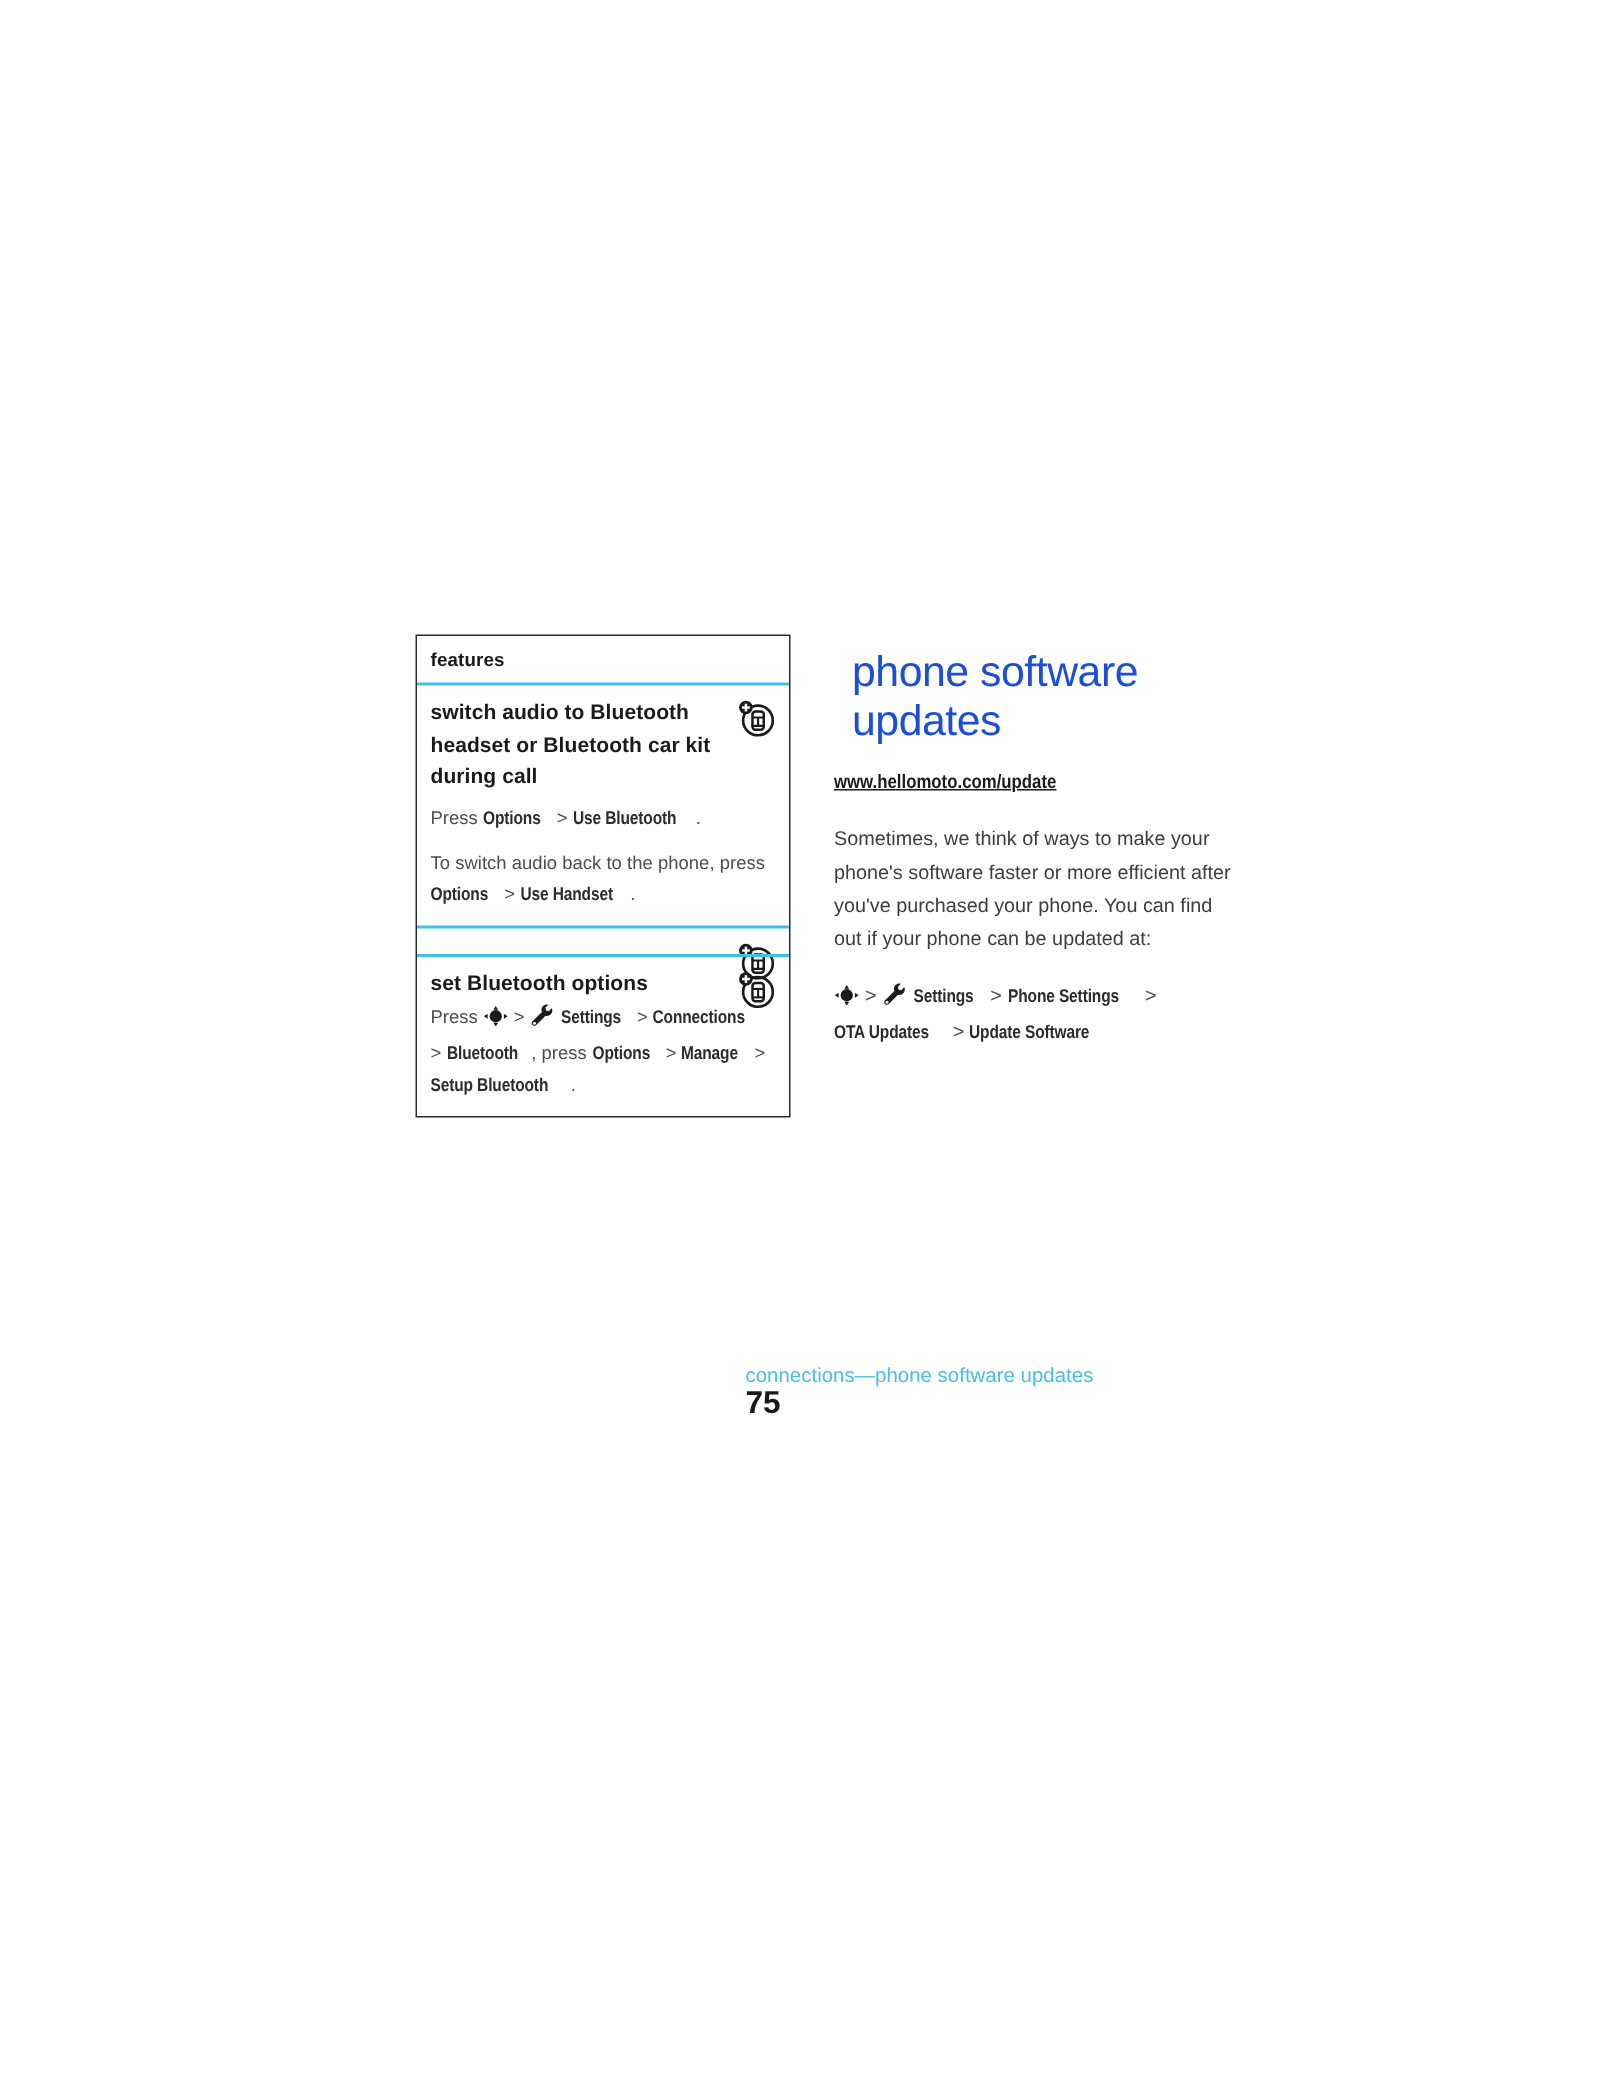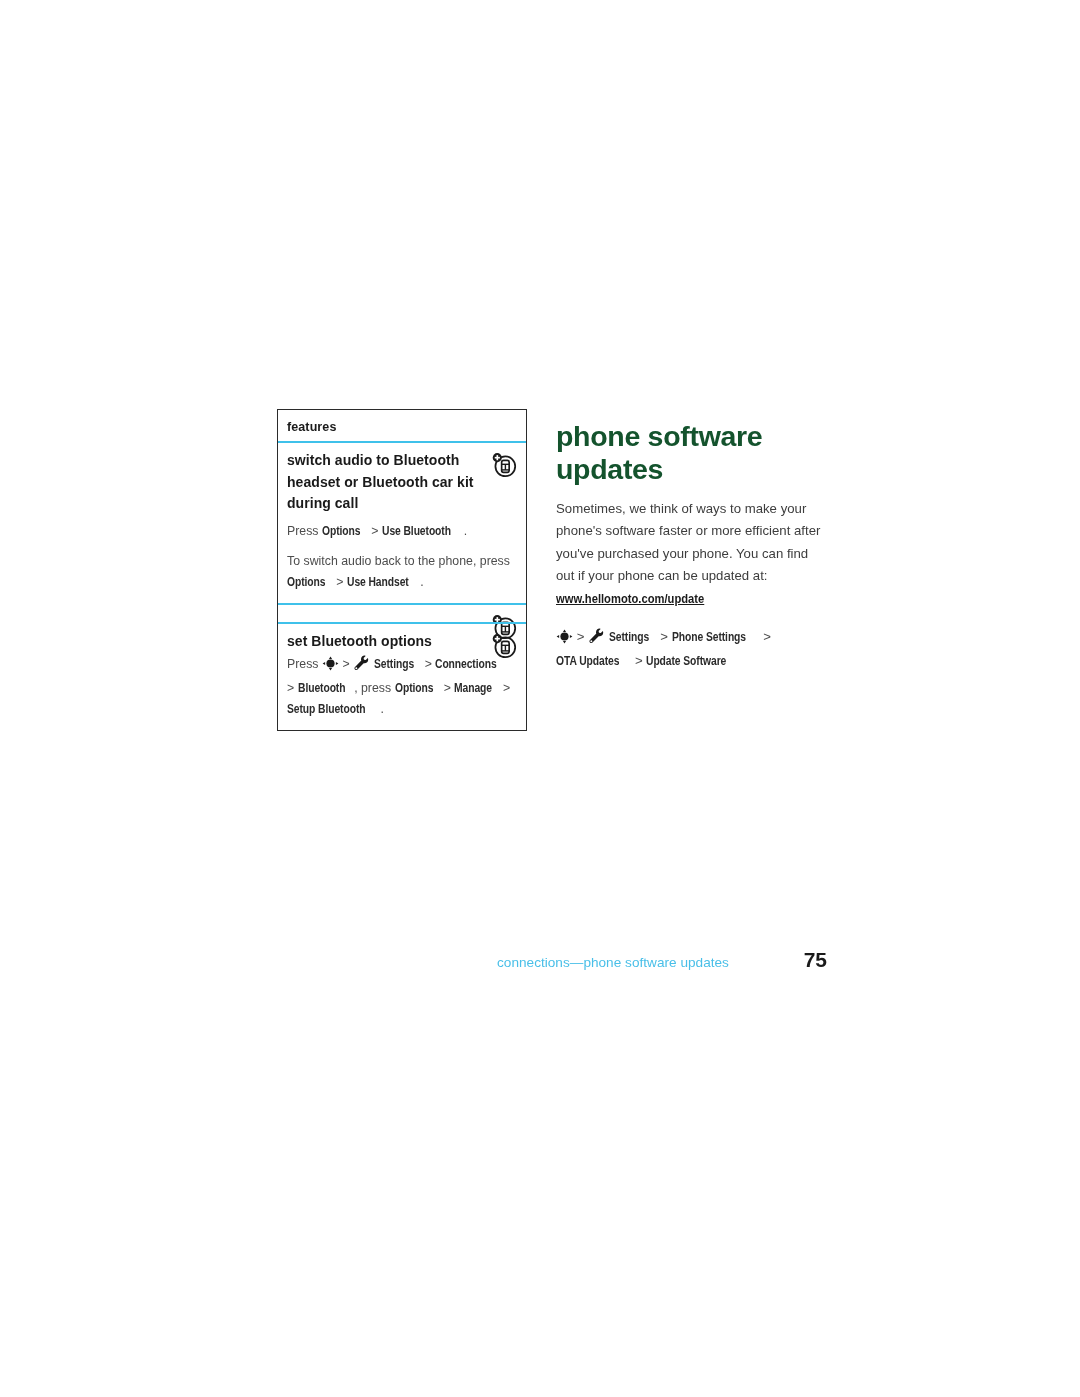--- a/index.html
+++ b/index.html
@@ -21,21 +21,21 @@
     left: 0;
     top: 0;
     width: 1080px;
     height: 1397px;
   }
 
   
   .col-left {
     position: absolute;
     left: 277px;
-    top: 409px;
+    top: 423px;
     width: 254px;
   }
   .col-right {
     position: absolute;
     left: 556px;
     top: 420px;
     width: 272px;
   }
 
   
@@ -94,25 +94,25 @@
   .row-icon {
     position: absolute;
     right: 8px;
     top: 8px;
     width: 28px;
     height: 28px;
   }
 
   
   h1.heading {
-    margin: 0;
-    color: #14532d;
+    margin: 12px;
+    color: #1d4ed8;
     font-size: 28.5px;
     line-height: 33px;
-    font-weight: bold;
+    font-weight: normal;
     letter-spacing: -0.3px;
   }
   .body-text {
     font-size: 13.2px;
     line-height: 22.3px;
     color: #3d3d3d;
     margin-top: 12px;
     letter-spacing: 0.01px;
   }
   .body-text p { margin: 0; }
@@ -129,24 +129,25 @@
   }
   .path-line {
     margin-top: 16px;
     line-height: 21px;
   }
 
   
   .footer {
     position: absolute;
     left: 497px;
-    top: 948px;
+    top: 909px;
     width: 330px;
     display: flex;
     align-items: baseline;
+    flex-direction: column;
   }
   .footer-crumb {
     color: #49bfe8;
     font-size: 13.6px;
     letter-spacing: 0.02px;
     flex: 1;
   }
   .footer-page {
     font-weight: bold;
     font-size: 21px;
@@ -233,24 +234,24 @@
         </span>
       </div>
 
     </div>
   </div>
 
   <div class="col-right">
     <h1 class="heading">phone software updates</h1>
 
     <div class="body-text">
-      <p>Sometimes, we think of ways to make your phone's software faster or more efficient after you've purchased your phone. You can find out if your phone can be updated at:</p>
       <p style="margin-top:1px;">
         <a class="link" href="#">www.hellomoto.com/update</a>
       </p>
+      <p>Sometimes, we think of ways to make your phone's software faster or more efficient after you've purchased your phone. You can find out if your phone can be updated at:</p>
       <p class="path-line"><span class="inline-icon"><svg width="17" height="15" viewBox="0 0 17 15">
               <circle cx="8.5" cy="7.5" r="4.1" fill="#1a1a1a"></circle>
               <polygon points="8.5,0.6 10.1,3.1 6.9,3.1" fill="#1a1a1a"></polygon>
               <polygon points="8.5,14.4 10.1,11.9 6.9,11.9" fill="#1a1a1a"></polygon>
               <polygon points="0.6,7.5 3.1,5.9 3.1,9.1" fill="#1a1a1a"></polygon>
               <polygon points="16.4,7.5 13.9,5.9 13.9,9.1" fill="#1a1a1a"></polygon>
             </svg></span><span class="gt"> &gt; </span><span class="inline-icon"><svg width="17" height="16" viewBox="0 0 17 16">
               <path d="M11.6 0.6c-2.0 0-3.6 1.6-3.6 3.6 0 .5.1 1 .3 1.4L2.0 11.9c-.7.7-.7 1.8 0 2.5.7.7 1.8.7 2.5 0l6.2-6.2c.3.1.6.1.9.1 2.0 0 3.6-1.6 3.6-3.6 0-.6-.1-1.1-.4-1.6l-2.0 2.0-1.8-.4-.4-1.8 2.0-2.0c-.4-.2-.9-.3-1.0-.3z" fill="#1a1a1a"></path>
               <circle cx="3.3" cy="13.2" r="1.0" fill="#ffffff"></circle>
             </svg></span><span> </span><span class="cond">Settings</span><span class="gt"> &gt; </span><span class="cond">Phone Settings</span><span class="gt"> &gt; </span><span class="cond">OTA Updates</span><span class="gt"> &gt; </span><span class="cond">Update Software</span></p>

